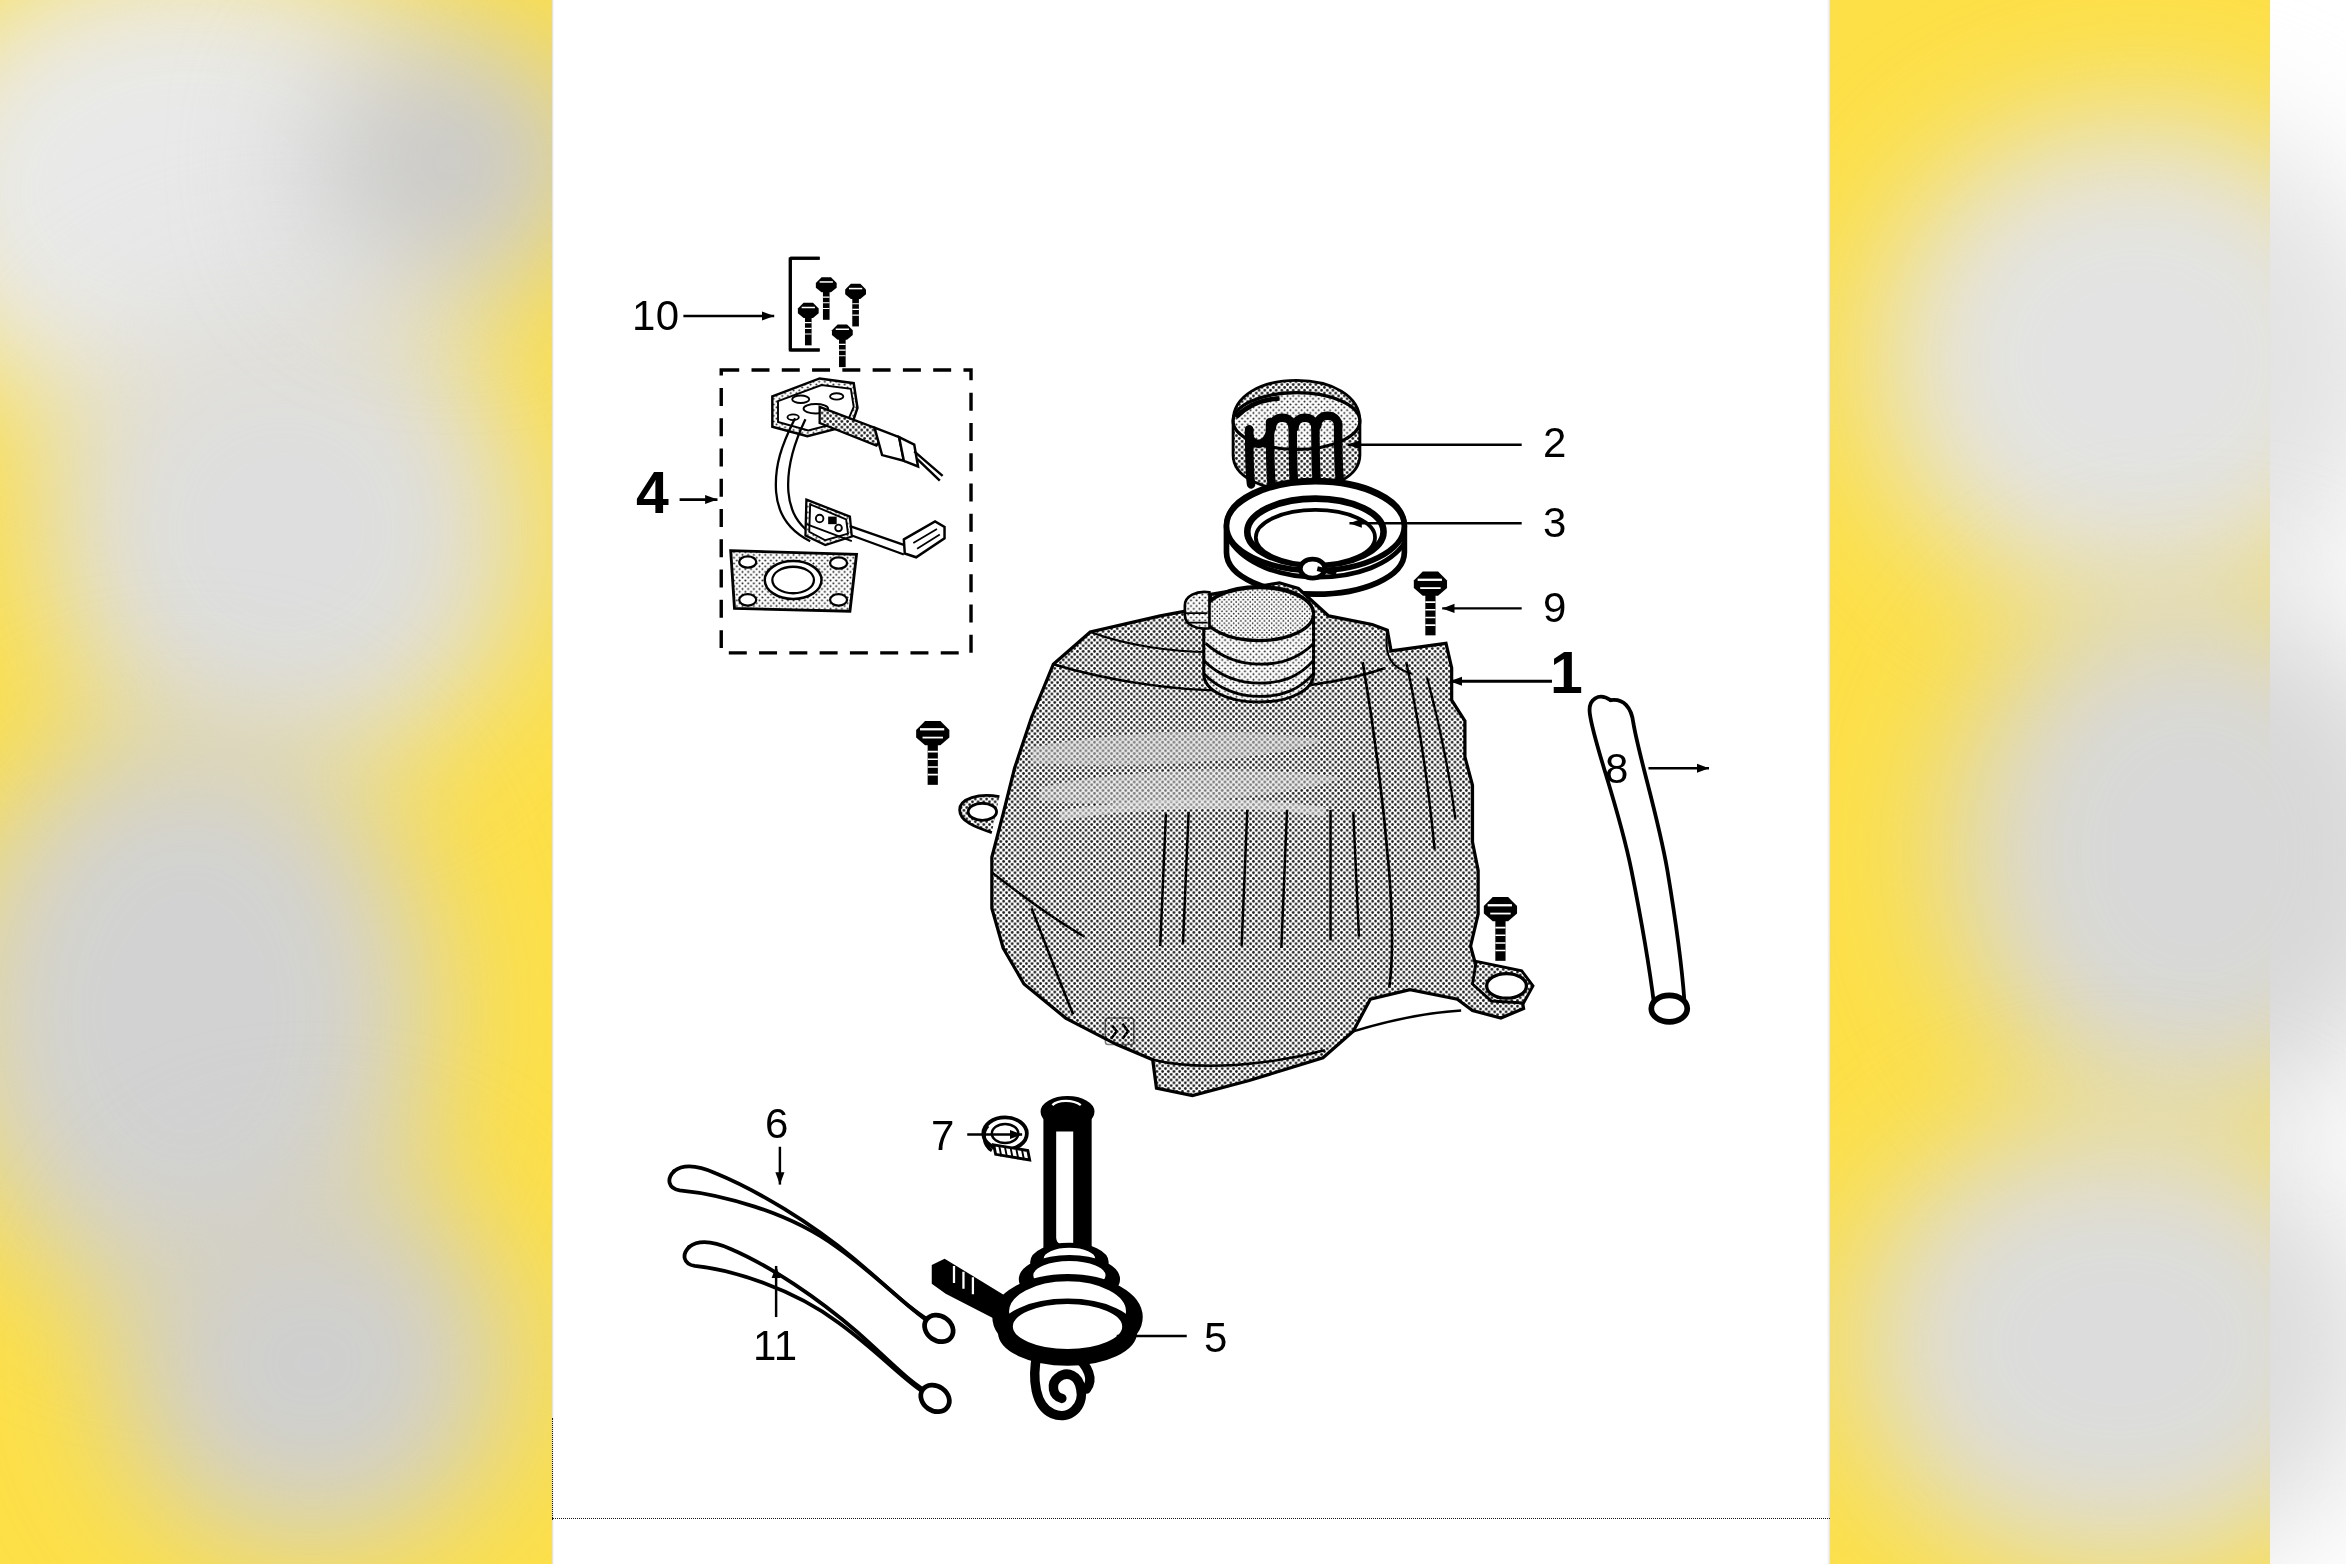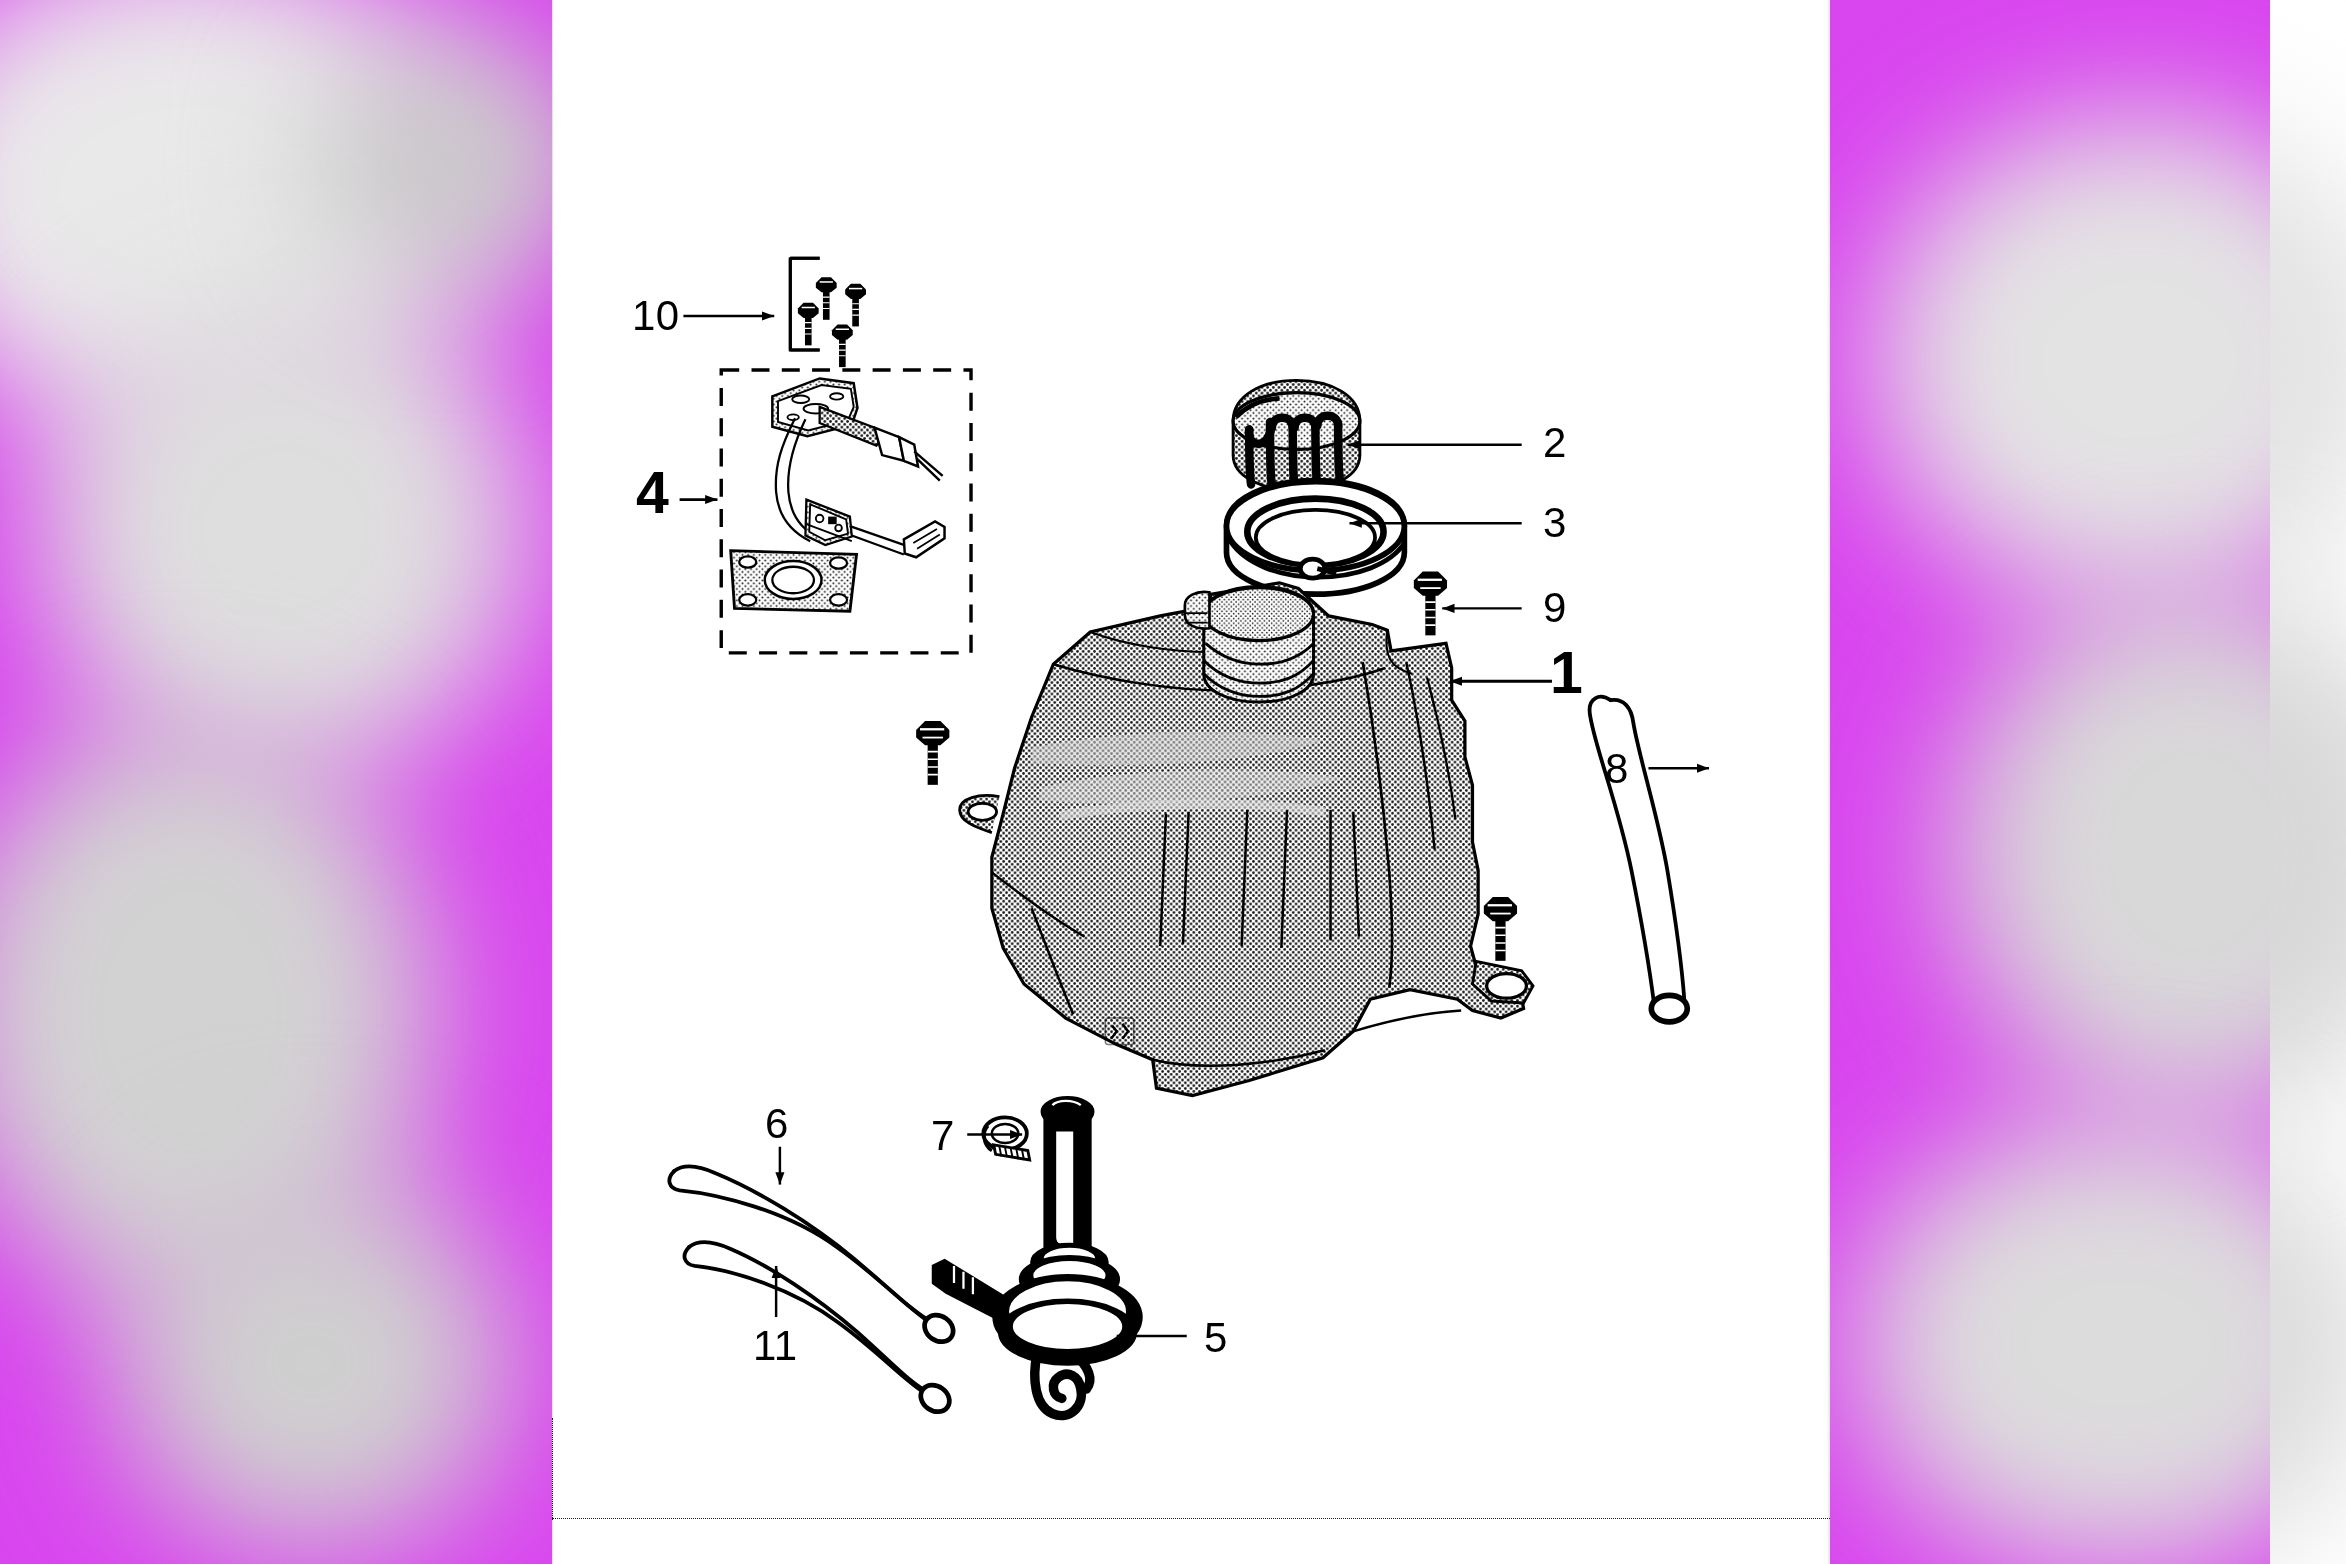--- a/index.html
+++ b/index.html
@@ -1,21 +1,21 @@
 <!DOCTYPE html>
 <html style="font-size:15px"><head>
 <meta charset="utf-8">
 <style>
   html,body{margin:0;padding:0;}
   body{
     width:2347px;height:1564px;overflow:hidden;
     background:#ffffff;
     font-family:"Liberation Sans", sans-serif;
   }
-  #root{position:relative;width:2270px;height:1564px;background:#d946ef;}
+  #root{position:relative;width:2270px;height:1564px;background:#fde047;}
 
   
   .bg-blob{position:absolute;border-radius:50%;filter:blur(66px);pointer-events:none;}
 
   
   .page{
     position:absolute;left:552px;top:0;width:1278px;height:1564px;
     background:#ffffff;
   }
   .page-edge-l{position:absolute;left:552px;top:0;width:1.9px;height:1564px;

